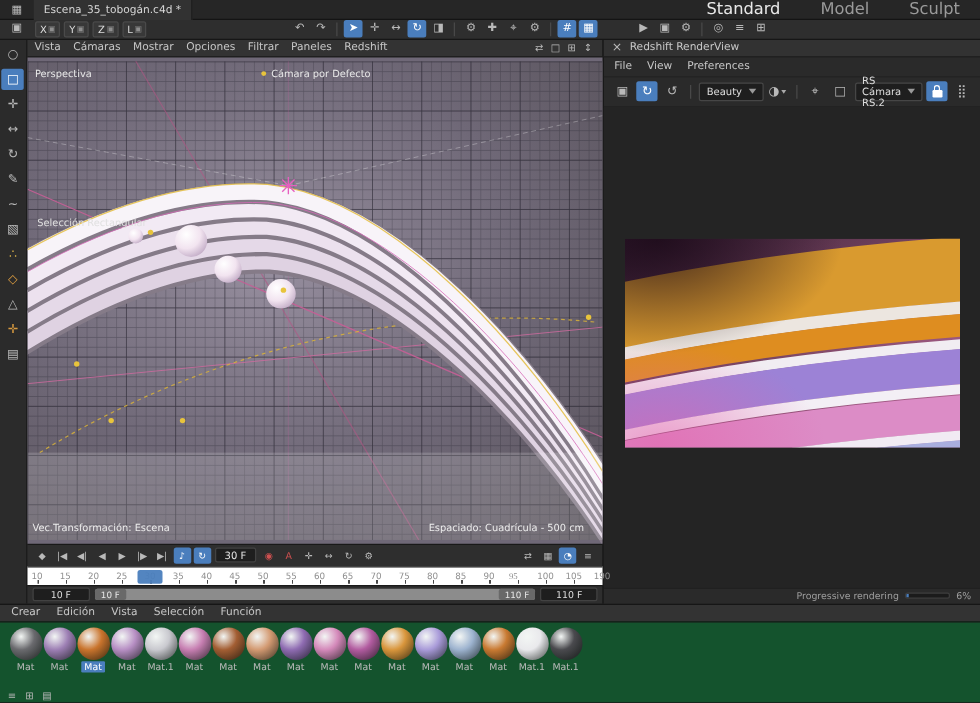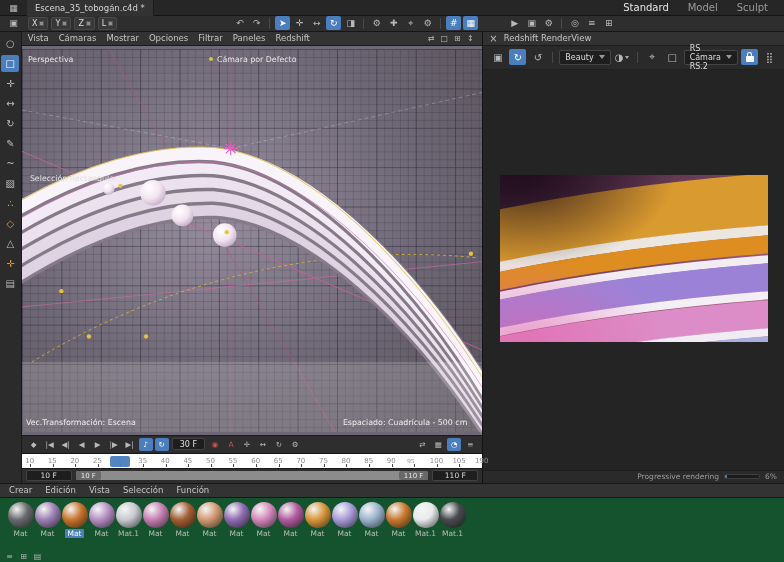--- a/index.html
+++ b/index.html
@@ -3,21 +3,21 @@
 <meta charset="utf-8">
 <style>
 *{margin:0;padding:0;box-sizing:border-box}
 html,body{width:784px;height:562px;overflow:hidden;background:#111}
 .app{width:784px;height:562px;display:flex;flex-direction:column;background:#1e1e1e;
   font-family:"DejaVu Sans",sans-serif;font-size:9px;color:#c8c8c8}
 
 .titlebar{height:16px;background:#262626;display:flex;align-items:center;gap:6px;padding:0 6px;border-bottom:1px solid #141414}
 .doc-tab{height:16px;display:flex;align-items:center;padding:0 8px;background:#323232;border-right:1px solid #1b1b1b;font-size:8.5px;color:#d6d6d6}
 .tb-spacer{flex:1}
-.layout-switch{display:flex;gap:19px;margin-right:10px;font-size:10px}
+.layout-switch{display:flex;gap:32px;margin-right:10px;font-size:13px}
 .layout-switch .menu-item{color:#9a9a9a}
 .layout-switch .menu-item.active{color:#e8e8e8}
 
 .main-toolbar{height:17px;background:#2e2e2e;display:flex;align-items:center;gap:3px;padding:0 6px;border-bottom:1px solid #161616}
 .axis-group{display:flex;gap:3px;margin-left:4px}
 .axis-toggle{display:flex;align-items:center;gap:2px;height:13px;padding:0 3px;border:1px solid #4a4a4a;border-radius:2px;background:#383838;font-size:8px;color:#ddd}
 .axis-box{width:5px;height:5px;background:#8f8f8f;border:1px solid #555;display:inline-block}
 .center-icons,.right-icons,.t-group,.vp-menu-icons,.rv-toolbar-inner,.shelf-icons{display:flex;align-items:center;gap:2px}
 
 .ticon{width:15px;height:14px;display:inline-flex;align-items:center;justify-content:center;font-size:9px;color:#b9b9b9;border-radius:2px;flex:0 0 auto}
@@ -324,20 +324,25 @@
         </div>
         <div class="range-field">110 F</div>
       </div>
     </div>
 
     <div class="right-panel">
       <div class="rv-title">
         <span class="rv-close">×</span>
         <span>Redshift RenderView</span>
       </div>
+      <div class="rv-menu">
+          <span class="menu-item">File</span>
+          <span class="menu-item">View</span>
+          <span class="menu-item">Preferences</span>
+        </div>
       <div class="rv-toolbar">
           <span class="ticon rvicon">▣</span>
           <span class="ticon rvicon active">↻</span>
           <span class="ticon rvicon">↺</span>
           <span class="tsep"></span>
           <div class="tselect">
             <span>Beauty</span>
             <span class="caret"></span>
           </div>
           <span class="ticon rvicon">◑<span class="mini-caret"></span></span>

